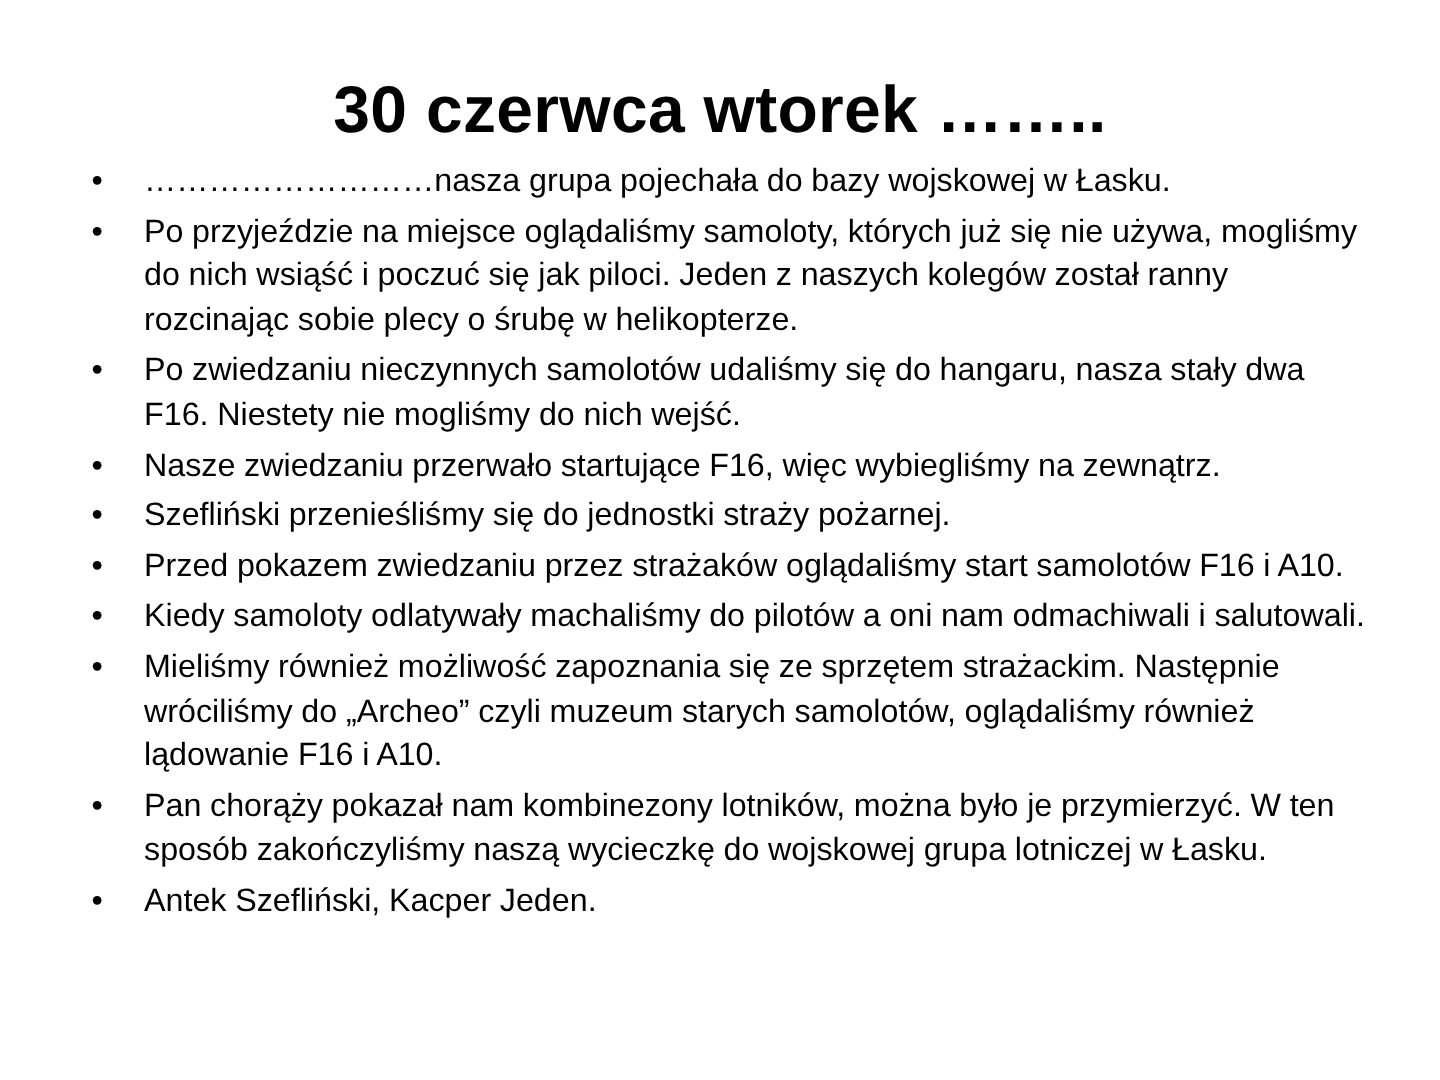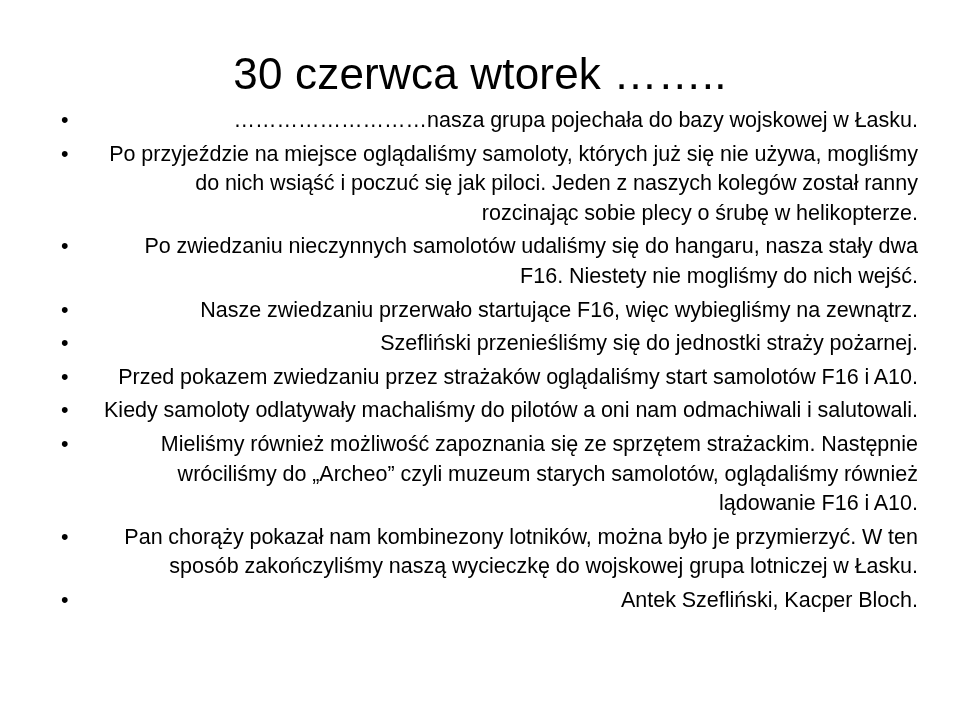--- a/index.html
+++ b/index.html
@@ -26,21 +26,21 @@
 
   
   .slide-title {
     position: absolute;
     left: 0;
     top: 36px;
     width: 960px;
     text-align: center;
     font-size: 44px;
     line-height: 52px;
-    font-weight: 400;
+    font-weight: 700;
     letter-spacing: 0.2px;
     white-space: nowrap;
     color: #000000;
     margin-top: 12px;
   }
 
   
   .slide-body {
     position: absolute;
     left: 52px;
@@ -71,21 +71,20 @@
     width: 20px;
     font-size: 21.5px;
     line-height: 29.6px;
     color: #000000;
     text-align: left;
     user-select: none;
   }
 
   .bullet-text {
     display: block;
-    text-align: right;
   }
 </style>
 </head>
 <body>
 
 <div class="slide">
 
   <h1 class="slide-title">30 czerwca wtorek ……..</h1>
 
   <div class="slide-body">
@@ -130,17 +129,17 @@
       <span class="bullet-text">Mieliśmy również możliwość zapoznania się ze sprzętem strażackim. Następnie wróciliśmy do „Archeo” czyli muzeum starych samolotów, oglądaliśmy również lądowanie F16 i A10.</span>
     </div>
 
     <div class="bullet-item">
       <span class="bullet-marker">•</span>
       <span class="bullet-text"> Pan chorąży pokazał nam kombinezony lotników, można było je przymierzyć. W ten sposób zakończyliśmy naszą wycieczkę do wojskowej grupa lotniczej w Łasku.</span>
     </div>
 
     <div class="bullet-item">
       <span class="bullet-marker">•</span>
-      <span class="bullet-text">Antek Szefliński, Kacper Bloch.</span>
+      <span class="bullet-text">Antek Szefliński, Kacper Jeden.</span>
     </div>
 
   </div>
 </div>
 
 </body></html>

